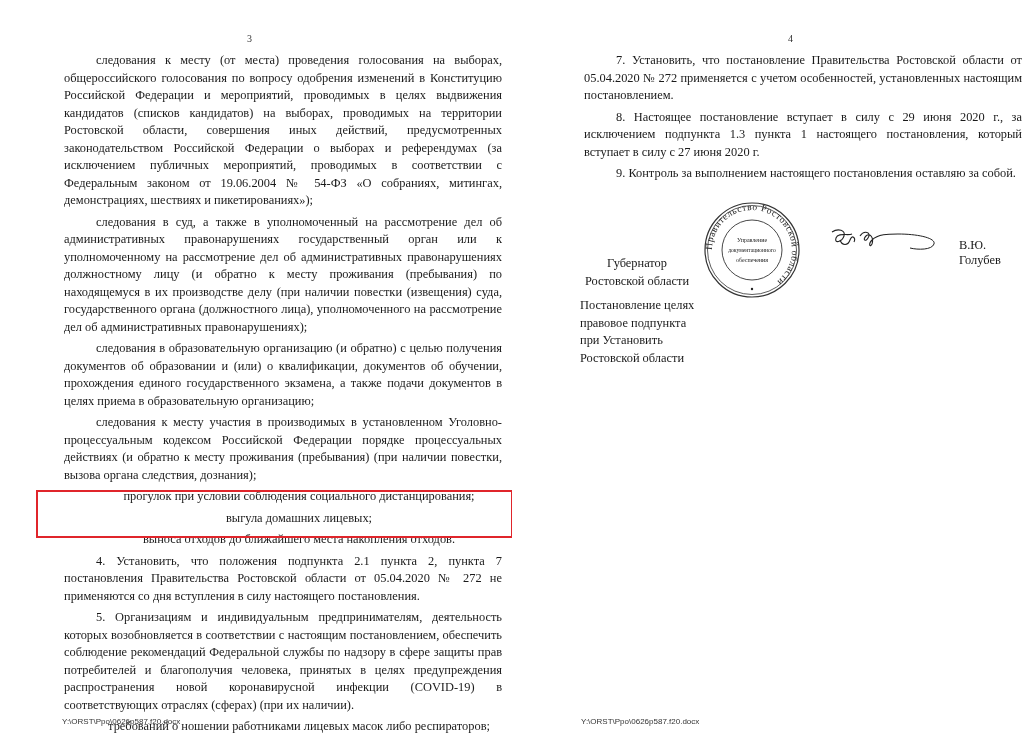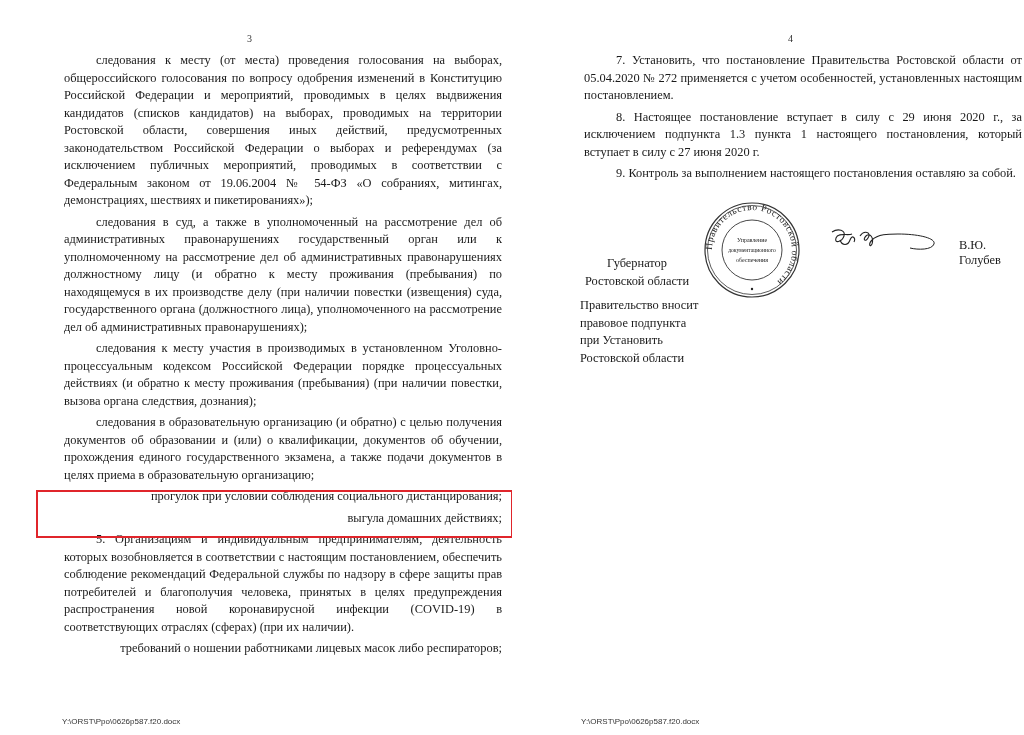--- a/index.html
+++ b/index.html
@@ -19,21 +19,21 @@
   }
   #page-left .page-num { left: 247px; }
   #page-right .page-num { left: 276px; }
   .body-text {
     position: absolute; font-size: 12.4px; line-height: 17.5px;
     text-align: justify;
   }
   #page-left .body-text { left: 60px; top: 48px; width: 446px; }
   #page-right .body-text { left: 68px; top: 48px; width: 446px; }
   .para { margin: 4px; text-indent: 32px; text-align: justify; }
-  .para.nojust { text-align: right; }
+  .para.nojust { text-align: center; }
   .highlight-box {
     position: absolute; left: 36px; top: 490px; width: 477px; height: 48px;
     border: 2px solid #e0252b; box-sizing: border-box;
   }
   .footer {
     position: absolute; top: 717px; font-size: 8px; color: #333;
     font-family: Liberation Sans, sans-serif;
   }
   #page-left .footer { left: 62px; }
   #page-right .footer { left: 69px; }
@@ -56,24 +56,26 @@
   .note div { white-space: nowrap; }
 </style>
 </head>
 <body>
 
 <div class="page" id="page-left">
   <div class="page-num">3</div>
   <div class="body-text">
     <p class="para">следования к месту (от места) проведения голосования на выборах, общероссийского голосования по вопросу одобрения изменений в Конституцию Российской Федерации и мероприятий, проводимых в целях выдвижения кандидатов (списков кандидатов) на выборах, проводимых на территории Ростовской области, совершения иных действий, предусмотренных законодательством Российской Федерации о выборах и референдумах (за исключением публичных мероприятий, проводимых в соответствии с Федеральным законом от 19.06.2004 № 54-ФЗ «О собраниях, митингах, демонстрациях, шествиях и пикетированиях»);</p>
     <p class="para">следования в суд, а также в уполномоченный на рассмотрение дел об административных правонарушениях государственный орган или к уполномоченному на рассмотрение дел об административных правонарушениях должностному лицу (и обратно к месту проживания (пребывания) по находящемуся в их производстве делу (при наличии повестки (извещения) суда, государственного органа (должностного лица), уполномоченного на рассмотрение дел об административных правонарушениях);</p>
+    <p class="para">следования в образовательную организацию (и обратно) с целью получения документов об образовании и (или) о квалификации, документов об обучении, прохождения единого государственного экзамена, а также подачи документов в целях приема в образовательную организацию;</p>
     <p class="para">следования к месту участия в производимых в установленном Уголовно-процессуальным кодексом Российской Федерации порядке процессуальных действиях (и обратно к месту проживания (пребывания) (при наличии повестки, вызова органа следствия, дознания);</p>
-    <p class="para">следования в образовательную организацию (и обратно) с целью получения документов об образовании и (или) о квалификации, документов об обучении, прохождения единого государственного экзамена, а также подачи документов в целях приема в образовательную организацию;</p>
     <p class="para nojust">прогулок при условии соблюдения социального дистанцирования;</p>
-    <p class="para nojust">выгула домашних действиях;</p>
+    <p class="para nojust">выгула домашних лицевых;</p>
+    <p class="para nojust">выноса отходов до ближайшего места накопления отходов.</p>
+    <p class="para">4. Установить, что положения подпункта 2.1 пункта 2, пункта 7 постановления Правительства Ростовской области от 05.04.2020 № 272 не применяются со дня вступления в силу настоящего постановления.</p>
     <p class="para">5. Организациям и индивидуальным предпринимателям, деятельность которых возобновляется в соответствии с настоящим постановлением, обеспечить соблюдение рекомендаций Федеральной службы по надзору в сфере защиты прав потребителей и благополучия человека, принятых в целях предупреждения распространения новой коронавирусной инфекции (COVID-19) в соответствующих отраслях (сферах) (при их наличии).</p>
     <p class="para nojust">требований о ношении работниками лицевых масок либо респираторов;</p>
 
   </div>
   <div class="highlight-box"></div>
   <div class="footer">Y:\ORST\Ppo\0626p587.f20.docx</div>
 </div>
 
 <div class="page" id="page-right">
   <div class="page-num">4</div>
@@ -110,20 +112,20 @@
     <svg width="112" height="40" viewBox="0 0 112 40">
       <path d="M4,10 C10,6 18,8 16,14 C14,20 6,22 8,16 C10,10 20,14 24,12 M12,18 C14,24 20,24 22,18 C24,12 28,16 26,20" fill="none" stroke="#222" stroke-width="1.1"></path>
       <path d="M32,14 C36,8 44,10 40,16 C38,20 34,18 38,14 C42,10 46,16 44,22 C42,26 40,22 44,18 C50,12 60,12 70,12" fill="none" stroke="#222" stroke-width="1.1"></path>
       <path d="M70,12 C90,12 108,16 106,22 C104,28 90,28 82,26" fill="none" stroke="#222" stroke-width="1"></path>
     </svg>
   </div>
 
   <div class="sig-name">В.Ю. Голубев</div>
 
   <div class="note">
-    <div>Правительство вносит</div>
+    <div>Постановление целях</div>
     <div>правовое подпункта</div>
     <div>при Установить</div>
     <div>Ростовской области</div>
   </div>
 
   <div class="footer">Y:\ORST\Ppo\0626p587.f20.docx</div>
 </div>
 
 </body></html>

